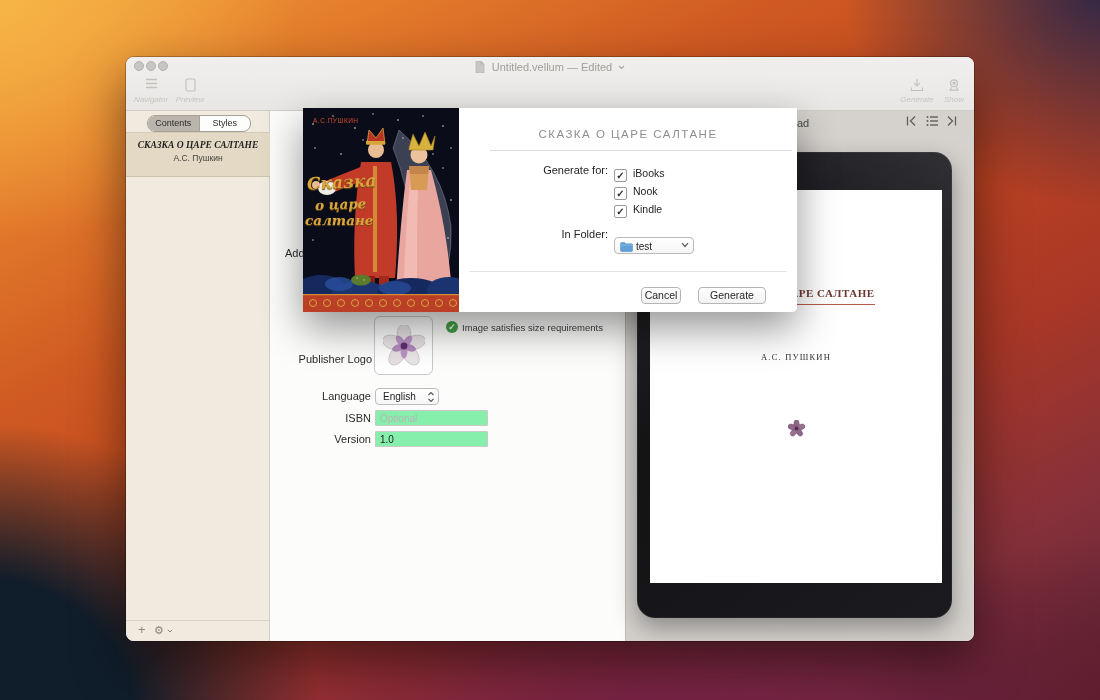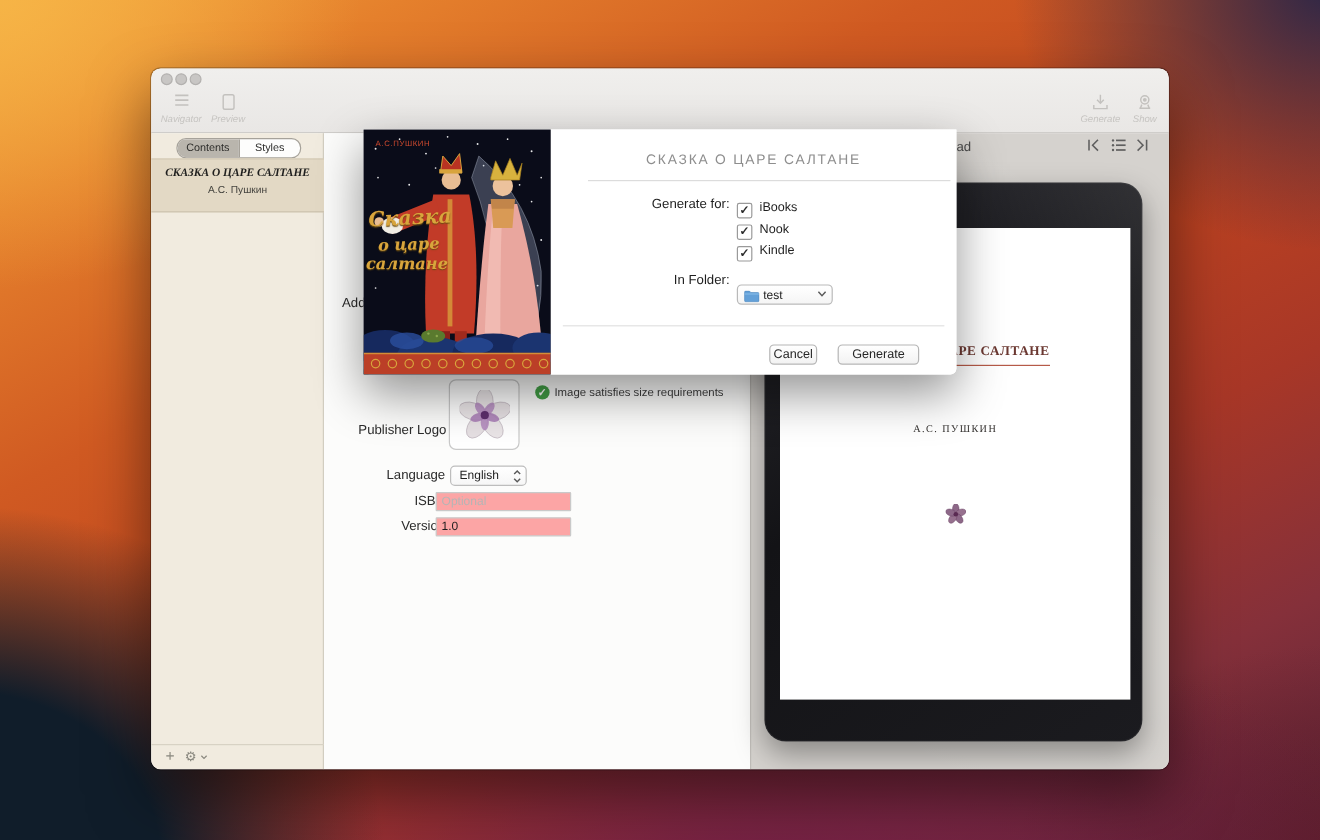--- a/index.html
+++ b/index.html
@@ -46,21 +46,21 @@
   .flabel{font-size:11px;color:#2b2b2b;text-align:right;}
   #publbl{left:0;top:222px;width:102px;margin-top:20px;}
   #logowell{left:104px;top:205px;width:59px;height:59px;background:#fff;border:1px solid #c9c9c9;border-radius:6px;box-sizing:border-box;display:flex;align-items:center;justify-content:center;}
   #statdot{left:176px;top:210px;width:12px;height:12px;border-radius:50%;background:#43a047;color:#fff;font-size:9px;line-height:12px;text-align:center;font-weight:bold;}
   #stattxt{left:192px;top:211px;font-size:9.5px;color:#3c3c3c;}
   #langlbl{left:0;top:279px;width:101px;}
   #langpop{left:105px;top:277px;width:64px;height:17px;border:1px solid #bdbdbd;border-radius:4px;background:linear-gradient(#fff,#f6f6f6);box-sizing:border-box;font-size:10px;color:#1d1d1d;line-height:15px;padding-left:7px;}
   #langpop .ud{position:absolute;right:3px;top:2px;}
   #isbnlbl{left:0;top:301px;width:101px;}
   #verlbl{left:0;top:322px;width:101px;}
-  .tfield{position:absolute;left:93px;width:113px;height:16px;border:1px solid #c9c9c9;background:#fca5a5;box-sizing:border-box;font-size:10px;color:#1d1d1d;padding:0 4px;font-family:"Liberation Sans",sans-serif;border-radius:1px;outline:none;}
+  .tfield{position:absolute;left:105px;width:113px;height:16px;border:1px solid #c9c9c9;background:#86efac;box-sizing:border-box;font-size:10px;color:#1d1d1d;padding:0 4px;font-family:"Liberation Sans",sans-serif;border-radius:1px;outline:none;}
   #isbnfield{top:299px;}
   #verfield{top:320px;}
   .tfield::placeholder{color:#b5b5b5;}
   
   #rpanel{left:499px;top:54px;width:349px;height:530px;background:#d5d2ce;border-left:1px solid #bfbcb8;box-sizing:border-box;
     background-image:radial-gradient(ellipse 240px 160px at 30% 20%, rgba(255,255,255,.18), transparent 70%),radial-gradient(ellipse 300px 200px at 80% 80%, rgba(255,255,255,.12), transparent 70%);}
   #devlbl{left:171px;top:6px;font-size:11px;color:#4a4a4a;}
   .pgbtn{top:4px;width:17px;height:15px;color:#5f5f5f;}
   #tablet{left:11px;top:41px;width:315px;height:466px;border-radius:18px;
     background:linear-gradient(145deg,#3a3a40 0%,#232328 16%,#131316 45%,#1b1b1f 100%);
@@ -103,20 +103,36 @@
 </head>
 <body>
 
 <div id="stage">
   <div id="win" class="abs">
 
     <div id="chrome" class="abs">
       <div class="tldot abs" style="left:8px"></div>
       <div class="tldot abs" style="left:20px"></div>
       <div class="tldot abs" style="left:32px"></div>
+      <div id="titleline" class="abs">
+        <span class="docicon">
+          <svg width="10" height="12" viewBox="0 0 10 12">
+              <path d="M1 0h5l3 3v9H1z" fill="#c9c7c5" stroke="#aeacaa" stroke-width=".6"></path>
+              <path d="M6 0v3h3" fill="none" stroke="#aeacaa" stroke-width=".6"></path>
+            </svg>
+        </span>
+        <span>Untitled.vellum</span>
+        <span>—</span>
+        <span>Edited</span>
+        <span class="inb" style="margin-left:3px;vertical-align:1px">
+          <svg width="7" height="5" viewBox="0 0 7 5">
+              <path d="M1 1l2.5 2.5L6 1" fill="none" stroke="#aoa" stroke-width="1.1" style="stroke:#a8a6a3"></path>
+            </svg>
+        </span>
+      </div>
       <div class="tbtn abs" style="left:2px">
         <div class="ic">
           <svg width="13" height="11" viewBox="0 0 13 11" style="margin:2px auto 0">
               <g stroke="#c3c1be" stroke-width="1.4">
                 <path d="M1 1.5h11"></path>
                 <path d="M1 5.5h11"></path>
                 <path d="M1 9.5h11"></path>
               </g>
             </svg>
         </div>

